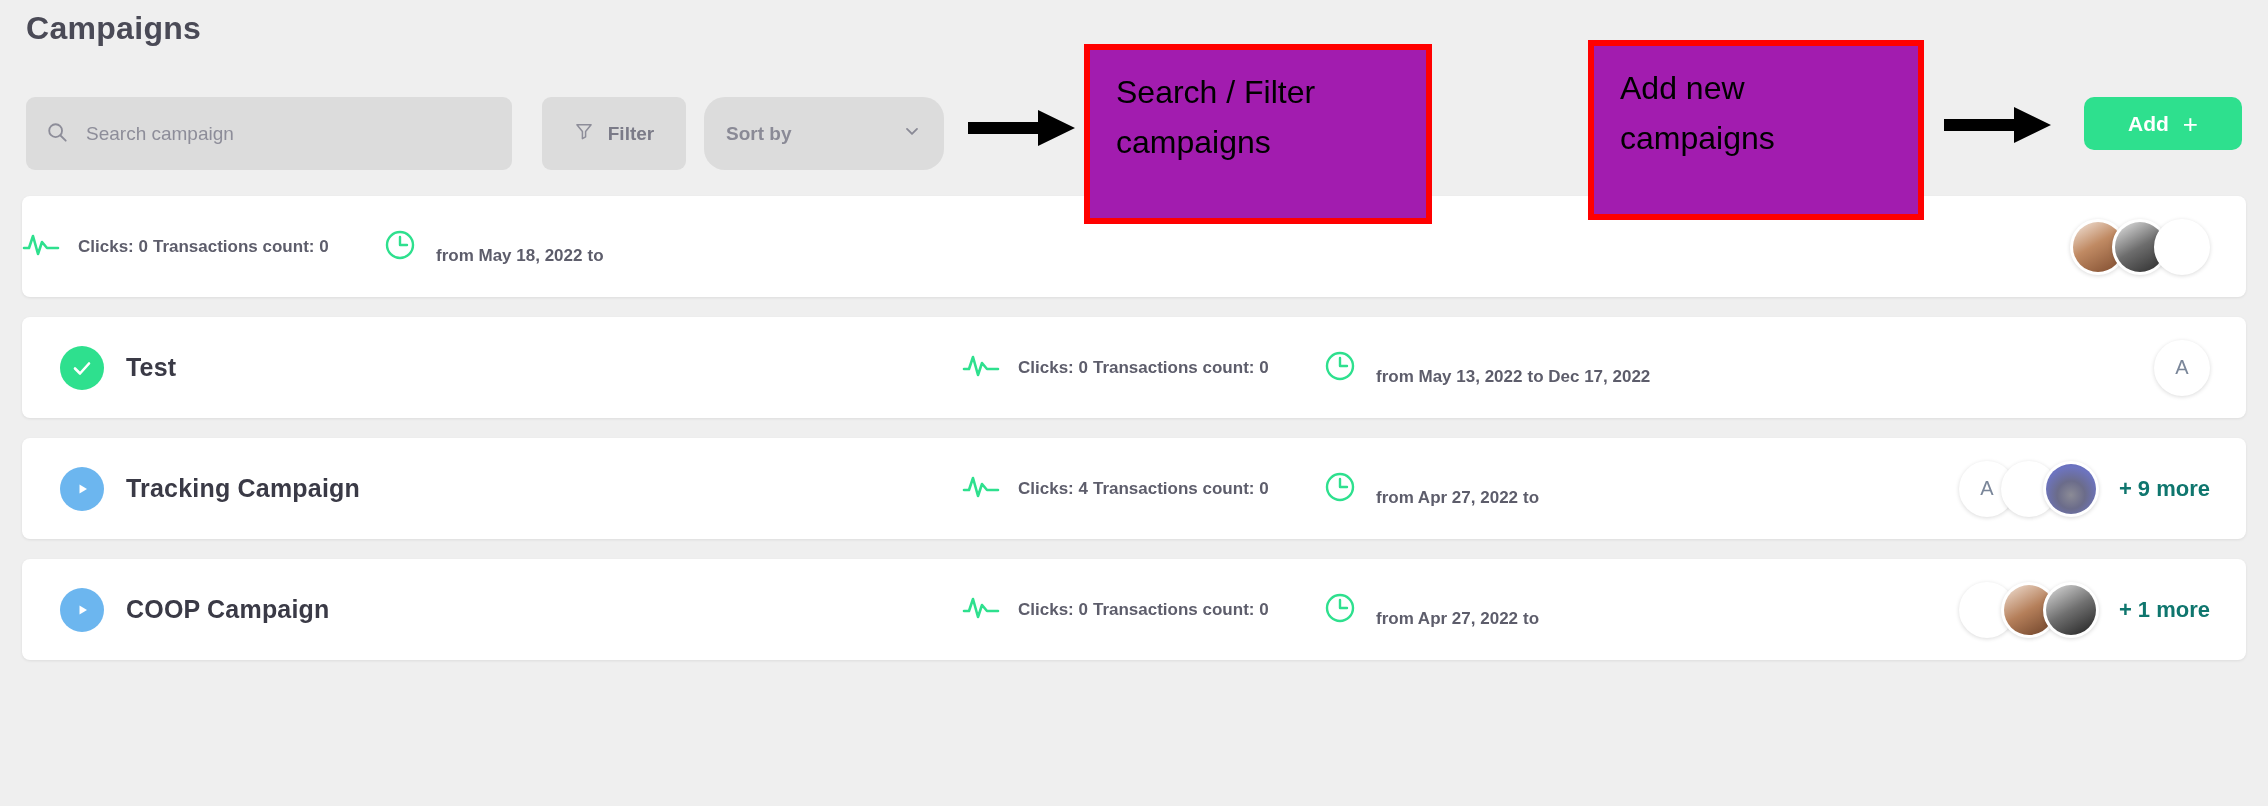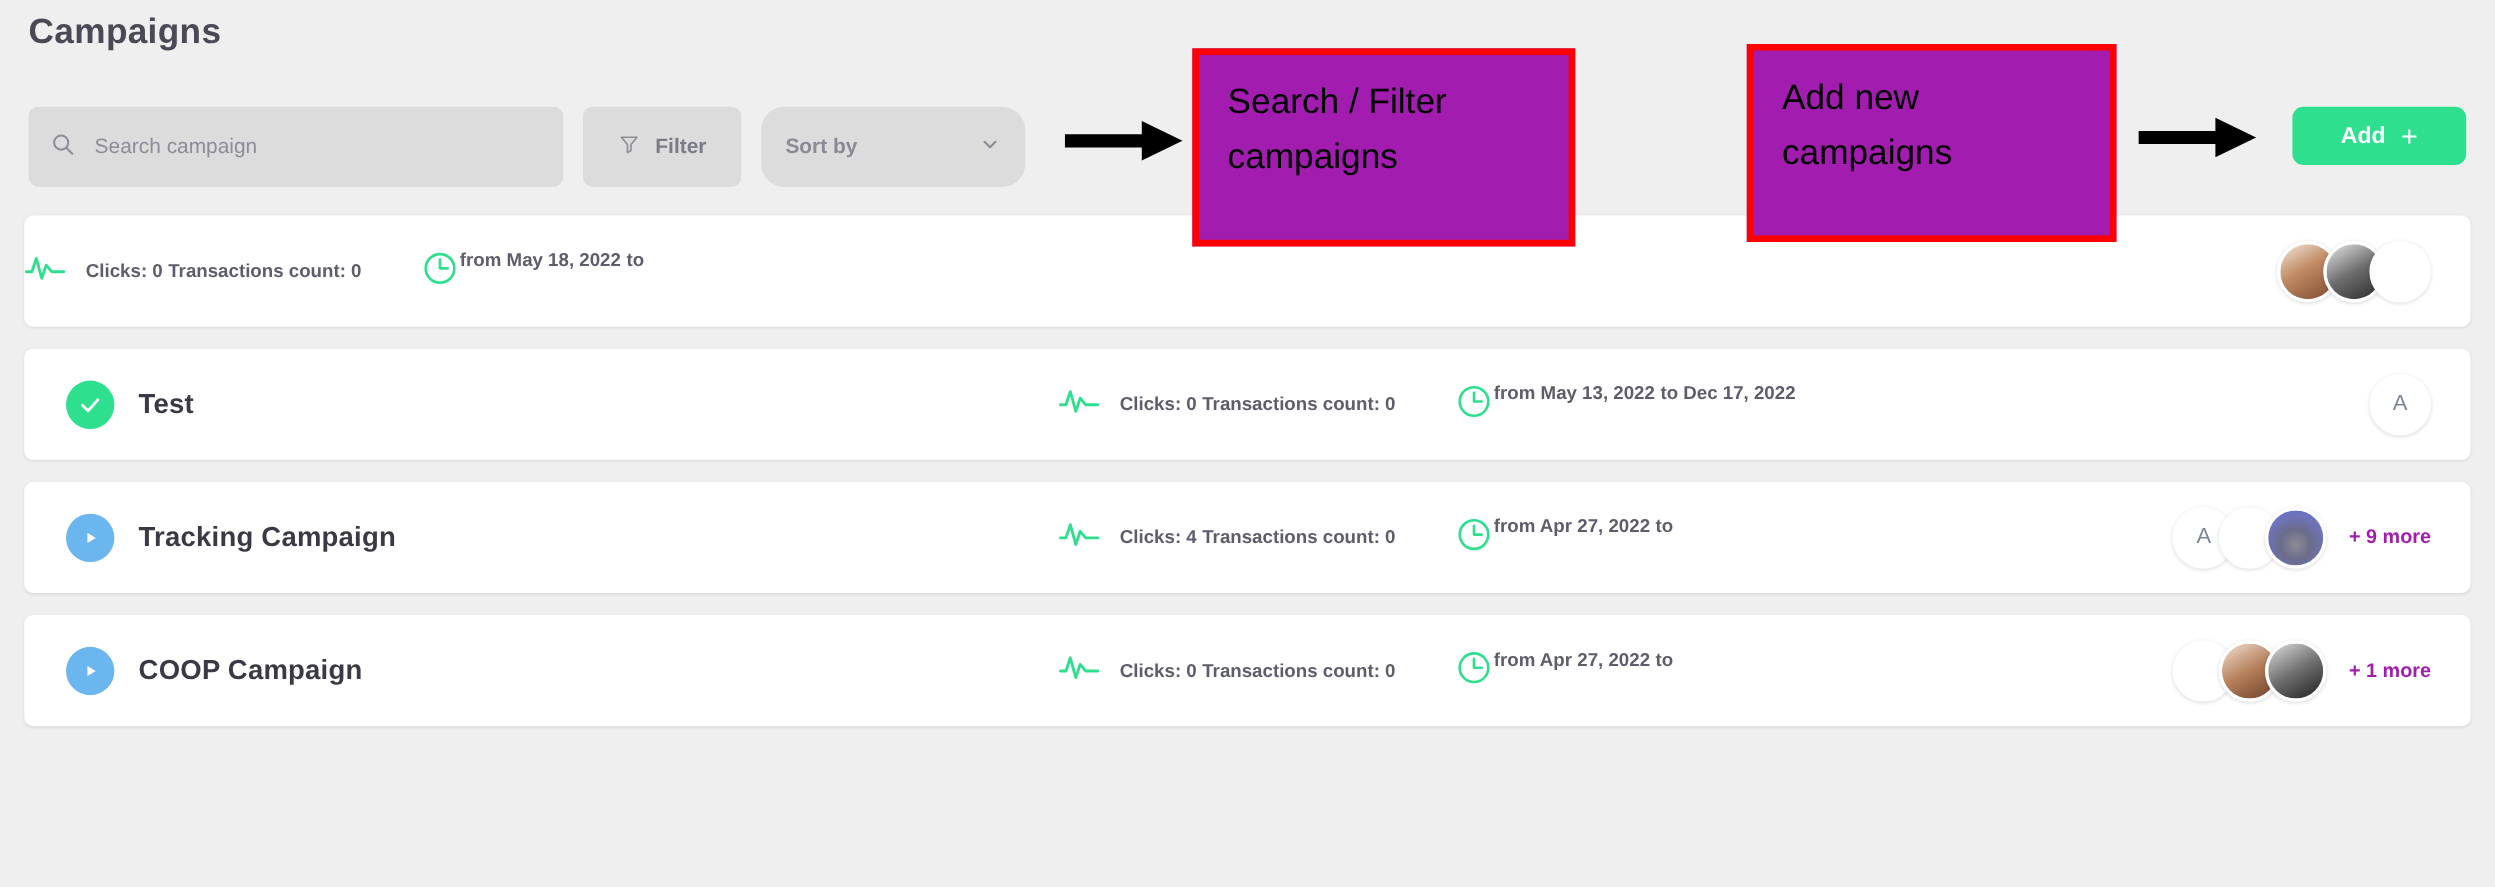--- a/index.html
+++ b/index.html
@@ -57,20 +57,21 @@
   }
   #search-input::placeholder { color: #8d8d99; }
   #filter-button {
     width: 144px;
     justify-content: center;
     gap: 14px;
     font-size: 19px;
     font-weight: bold;
     color: #7b7b88;
     cursor: pointer;
+    margin-left: 12px;
   }
   #sort-button {
     width: 240px;
     padding: 0 22px;
     justify-content: space-between;
     font-size: 19px;
     font-weight: bold;
     color: #8a8a96;
     cursor: pointer;
     border-radius: 21px;
@@ -147,21 +148,22 @@
     display: flex;
     flex-direction: row;
     gap: 5px;
     font-size: 17px;
     font-weight: bold;
     color: #5d5d6b;
     line-height: 1.25;
   }
   .date-cell {
     display: flex;
-    align-items: flex-start;
+    align-items: flex-end;
+    gap: 18px;
     width: 420px;
     flex: none;
   }
 
   
   .avatar-cell {
     margin-left: auto;
     display: flex;
     align-items: center;
     padding-right: 36px;
@@ -184,23 +186,23 @@
   .avatar:first-child { margin-left: 0; }
   .avatar .ph { position: absolute; inset: 0; }
   .ph.p1 { background: linear-gradient(150deg,#f4e7de 0%,#c08a63 45%,#7d4a2d 100%); }
   .ph.p2 { background: linear-gradient(150deg,#e8e8e8 0%,#6d6d6d 50%,#2a2a2a 100%); }
   .ph.p3 { background: linear-gradient(150deg,#f2e2d6 0%,#b57f5a 50%,#6b4027 100%); }
   .ph.p4 { background: linear-gradient(150deg,#dedede 0%,#707070 50%,#1f1f1f 100%); }
   .ph.cartoon { background: radial-gradient(circle at 50% 62%, #8b8b96 0%, #6b6c8a 35%, #6d74c0 70%, #5a62b8 100%); }
   .ph.blank { background: #ffffff; }
   .more-label {
     margin-left: 20px;
-    font-size: 18px;
-    font-weight: bold;
-    color: #a21caf;
+    font-size: 22px;
+    font-weight: bold;
+    color: #0f766e;
     white-space: nowrap;
   }
 
   
   .annot-box {
     position: absolute;
     background: #a21caf;
     border: 6px solid #ff0000;
     padding: 18px 26px 0 26px;
   }

